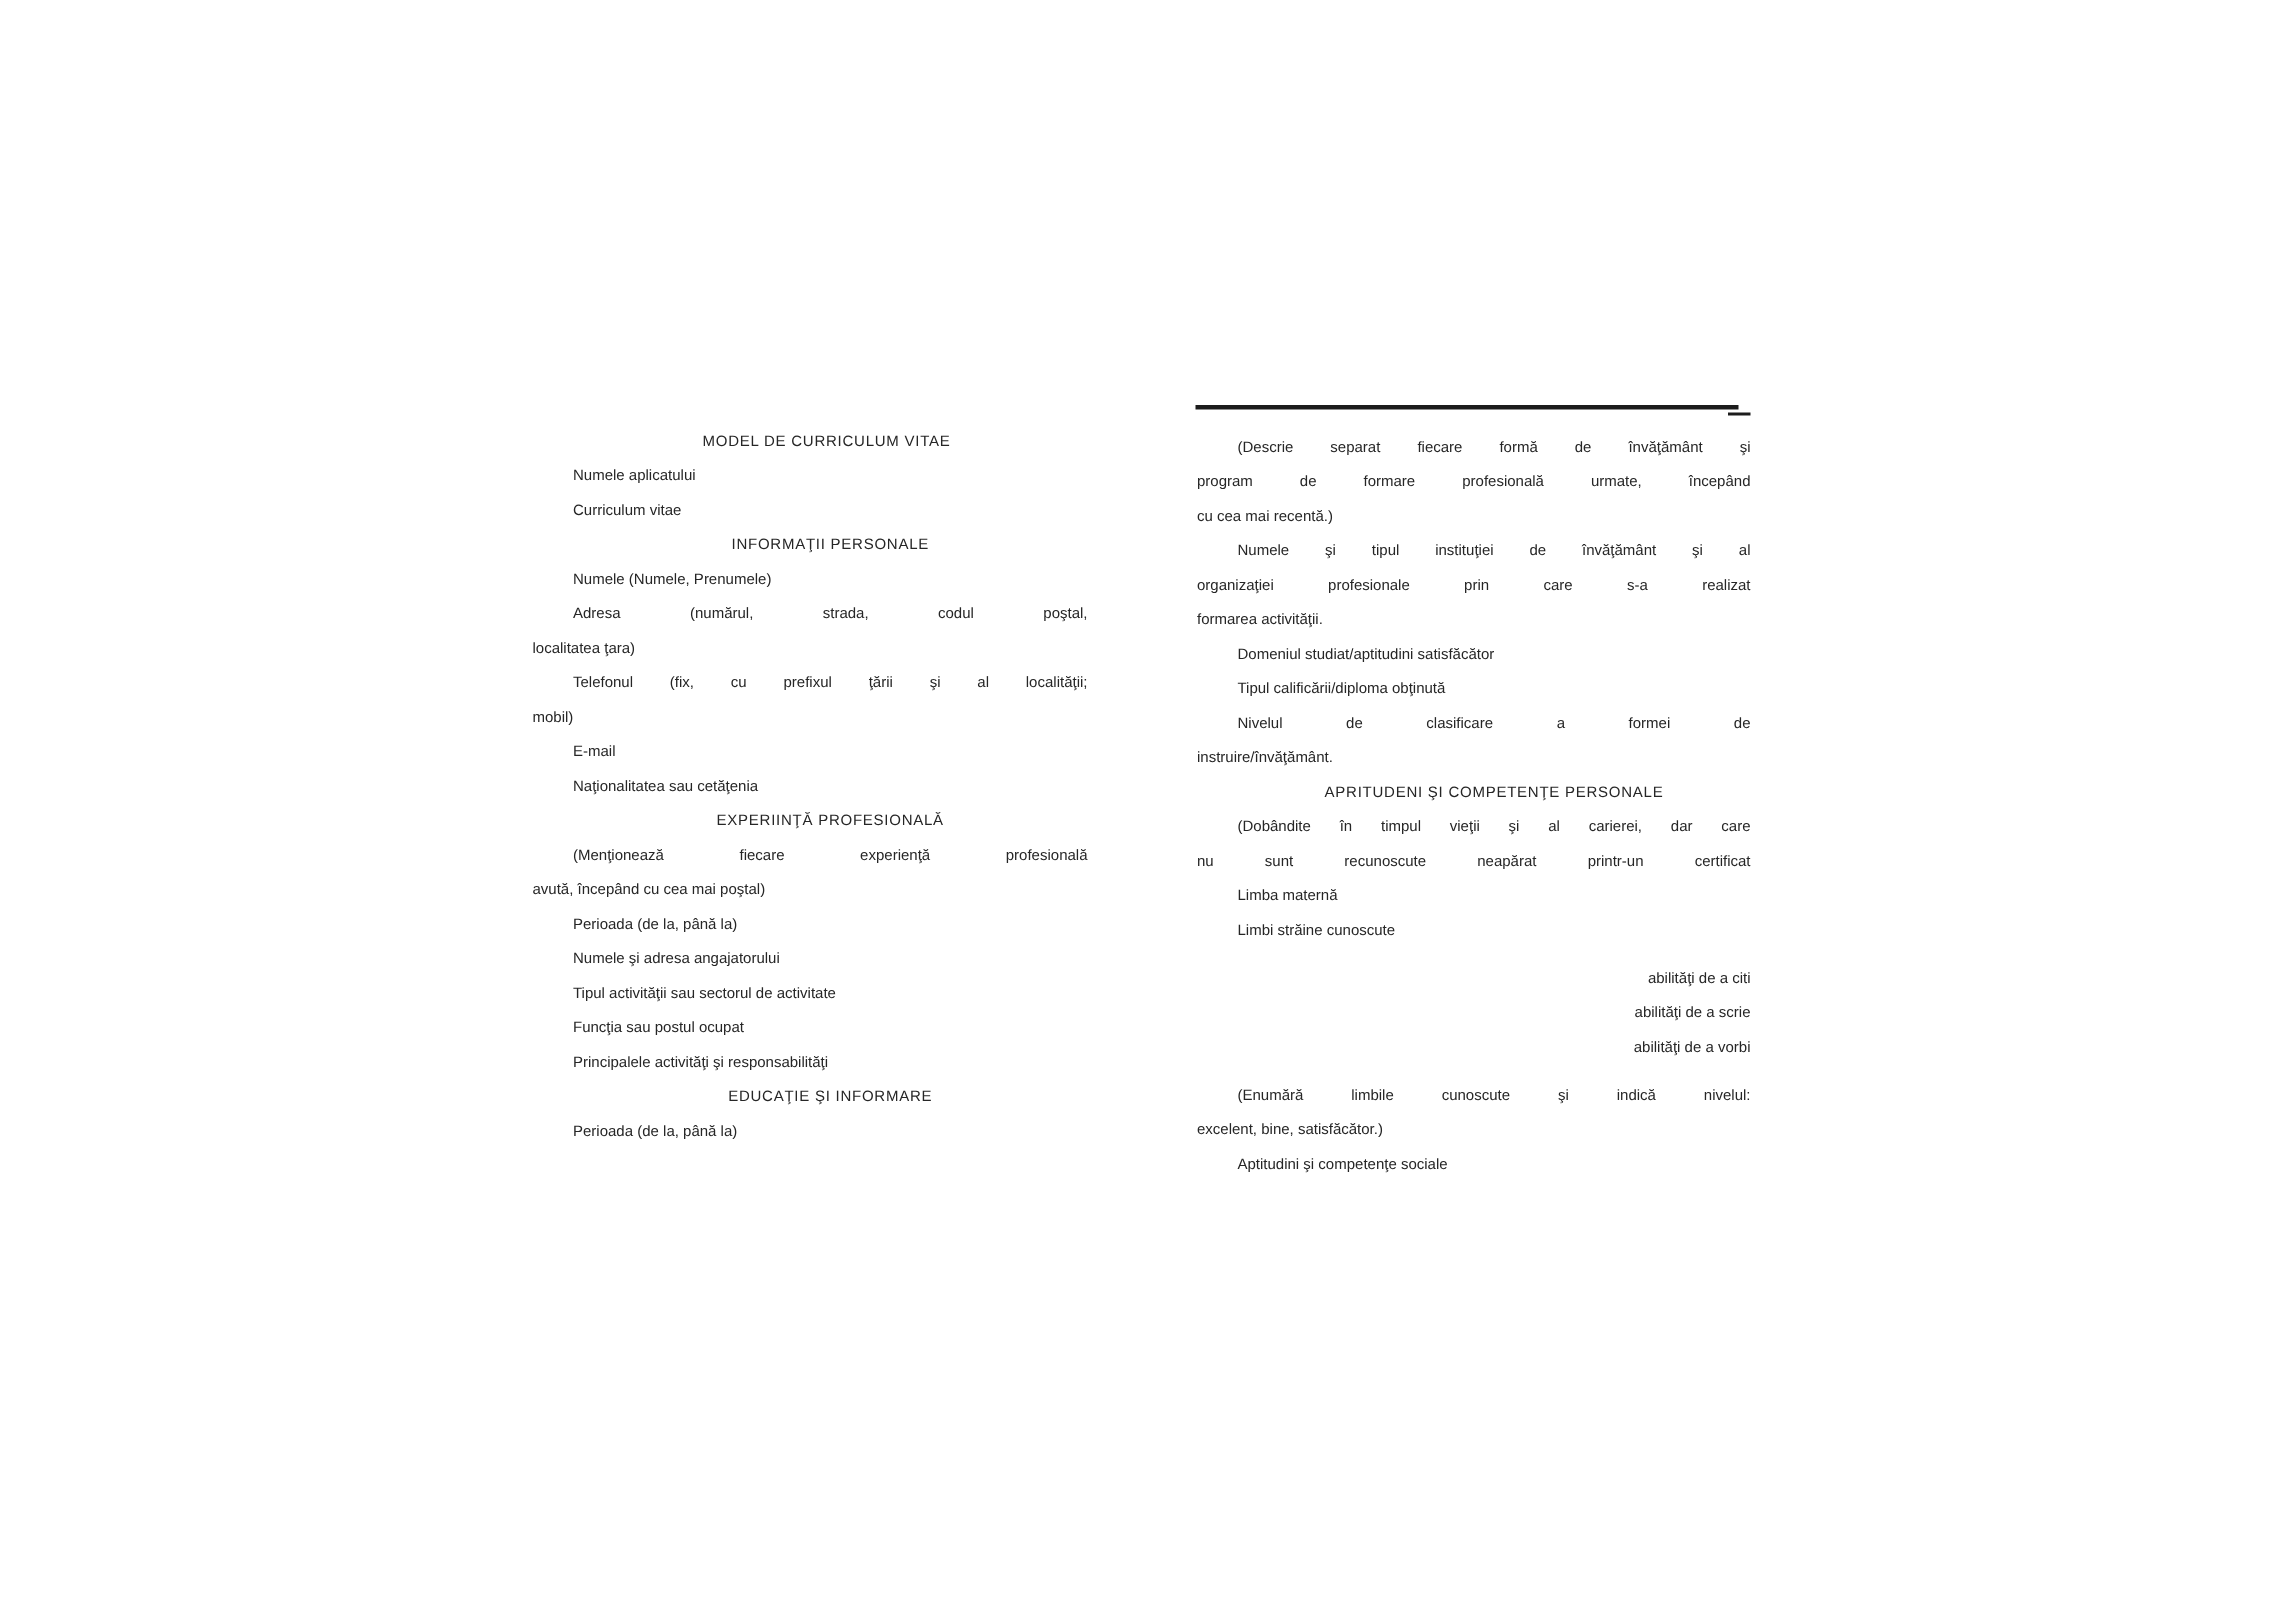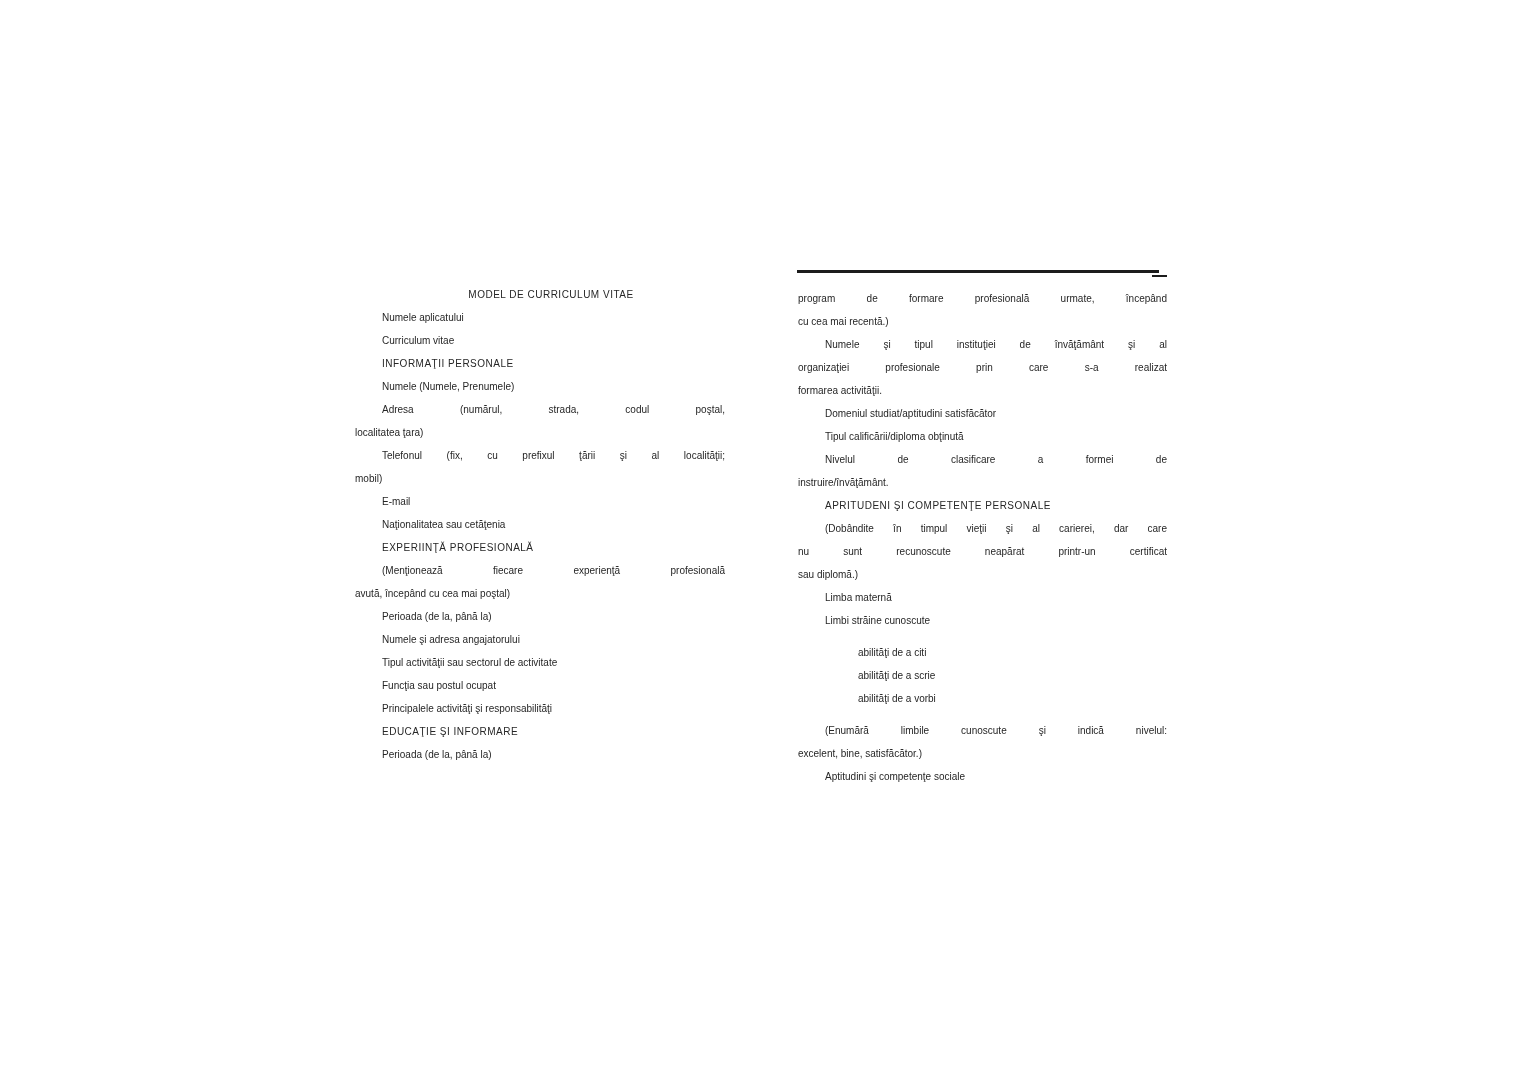--- a/index.html
+++ b/index.html
@@ -40,26 +40,26 @@
   }
   .col-left  { left: 355px; top: 283px; width: 370px; }
   .col-right { left: 798px; top: 287px; width: 369px; }
   .line {
     font-size: 10px;
     line-height: 23px;
     min-height: 23px;
     text-align: left;
   }
   .line.indent1 { text-indent: 27px; }
-  .line.indent2 { padding-left: 60px; }
+  .line.indent2 { padding-left: 60px; text-align: right; }
   .line.justify {
     text-align: justify;
     text-align-last: justify;
   }
-  .line.caps { letter-spacing: 0.5px; }
+  .line.caps { letter-spacing: 0.5px; text-align: center; }
   .line.title {
     text-align: center;
     text-align-last: center;
     letter-spacing: 0.5px;
     padding-left: 22px;
   }
   .line.bold { font-weight: normal; }
 </style>
 </head>
 <body>
@@ -84,33 +84,33 @@
       <div class="line">avută, începând cu cea mai poştal)</div>
       <div class="line indent1">Perioada (de la, până la)</div>
       <div class="line indent1">Numele şi adresa angajatorului</div>
       <div class="line indent1">Tipul activităţii sau sectorul de activitate</div>
       <div class="line indent1">Funcţia sau postul ocupat</div>
       <div class="line indent1">Principalele activităţi şi responsabilităţi</div>
       <div class="line caps indent1">EDUCAŢIE ŞI INFORMARE</div>
       <div class="line indent1">Perioada (de la, până la)</div>
     </div>
   <div class="col col-right" id="col-right">
+      <div class="line indent1 justify">(Descrie separat fiecare formă de învăţământ şi</div>
       <div class="line justify">program de formare profesională urmate, începând</div>
       <div class="line">cu cea mai recentă.)</div>
       <div class="line indent1 justify">Numele şi tipul instituţiei de învăţământ şi al</div>
       <div class="line justify">organizaţiei profesionale prin care s-a realizat</div>
       <div class="line">formarea activităţii.</div>
       <div class="line indent1">Domeniul studiat/aptitudini satisfăcător</div>
       <div class="line indent1">Tipul calificării/diploma obţinută</div>
       <div class="line indent1 justify">Nivelul de clasificare a formei de</div>
       <div class="line">instruire/învăţământ.</div>
       <div class="line caps indent1">APRITUDENI ŞI COMPETENŢE PERSONALE</div>
       <div class="line indent1 justify">(Dobândite în timpul vieţii şi al carierei, dar care</div>
       <div class="line justify">nu sunt recunoscute neapărat printr-un certificat</div>
-      <div class="line">sau diplomă.)</div>
       <div class="line indent1">Limba maternă</div>
       <div class="line indent1">Limbi străine cunoscute</div>
       <div class="line indent2" style="margin-top: 9px;">abilităţi de a citi</div>
       <div class="line indent2">abilităţi de a scrie</div>
       <div class="line indent2">abilităţi de a vorbi</div>
       <div class="line indent1 justify" style="margin-top: 9px;">(Enumără limbile cunoscute şi indică nivelul:</div>
       <div class="line">excelent, bine, satisfăcător.)</div>
       <div class="line bold indent1">Aptitudini şi competenţe sociale</div>
     </div>
 </div>

